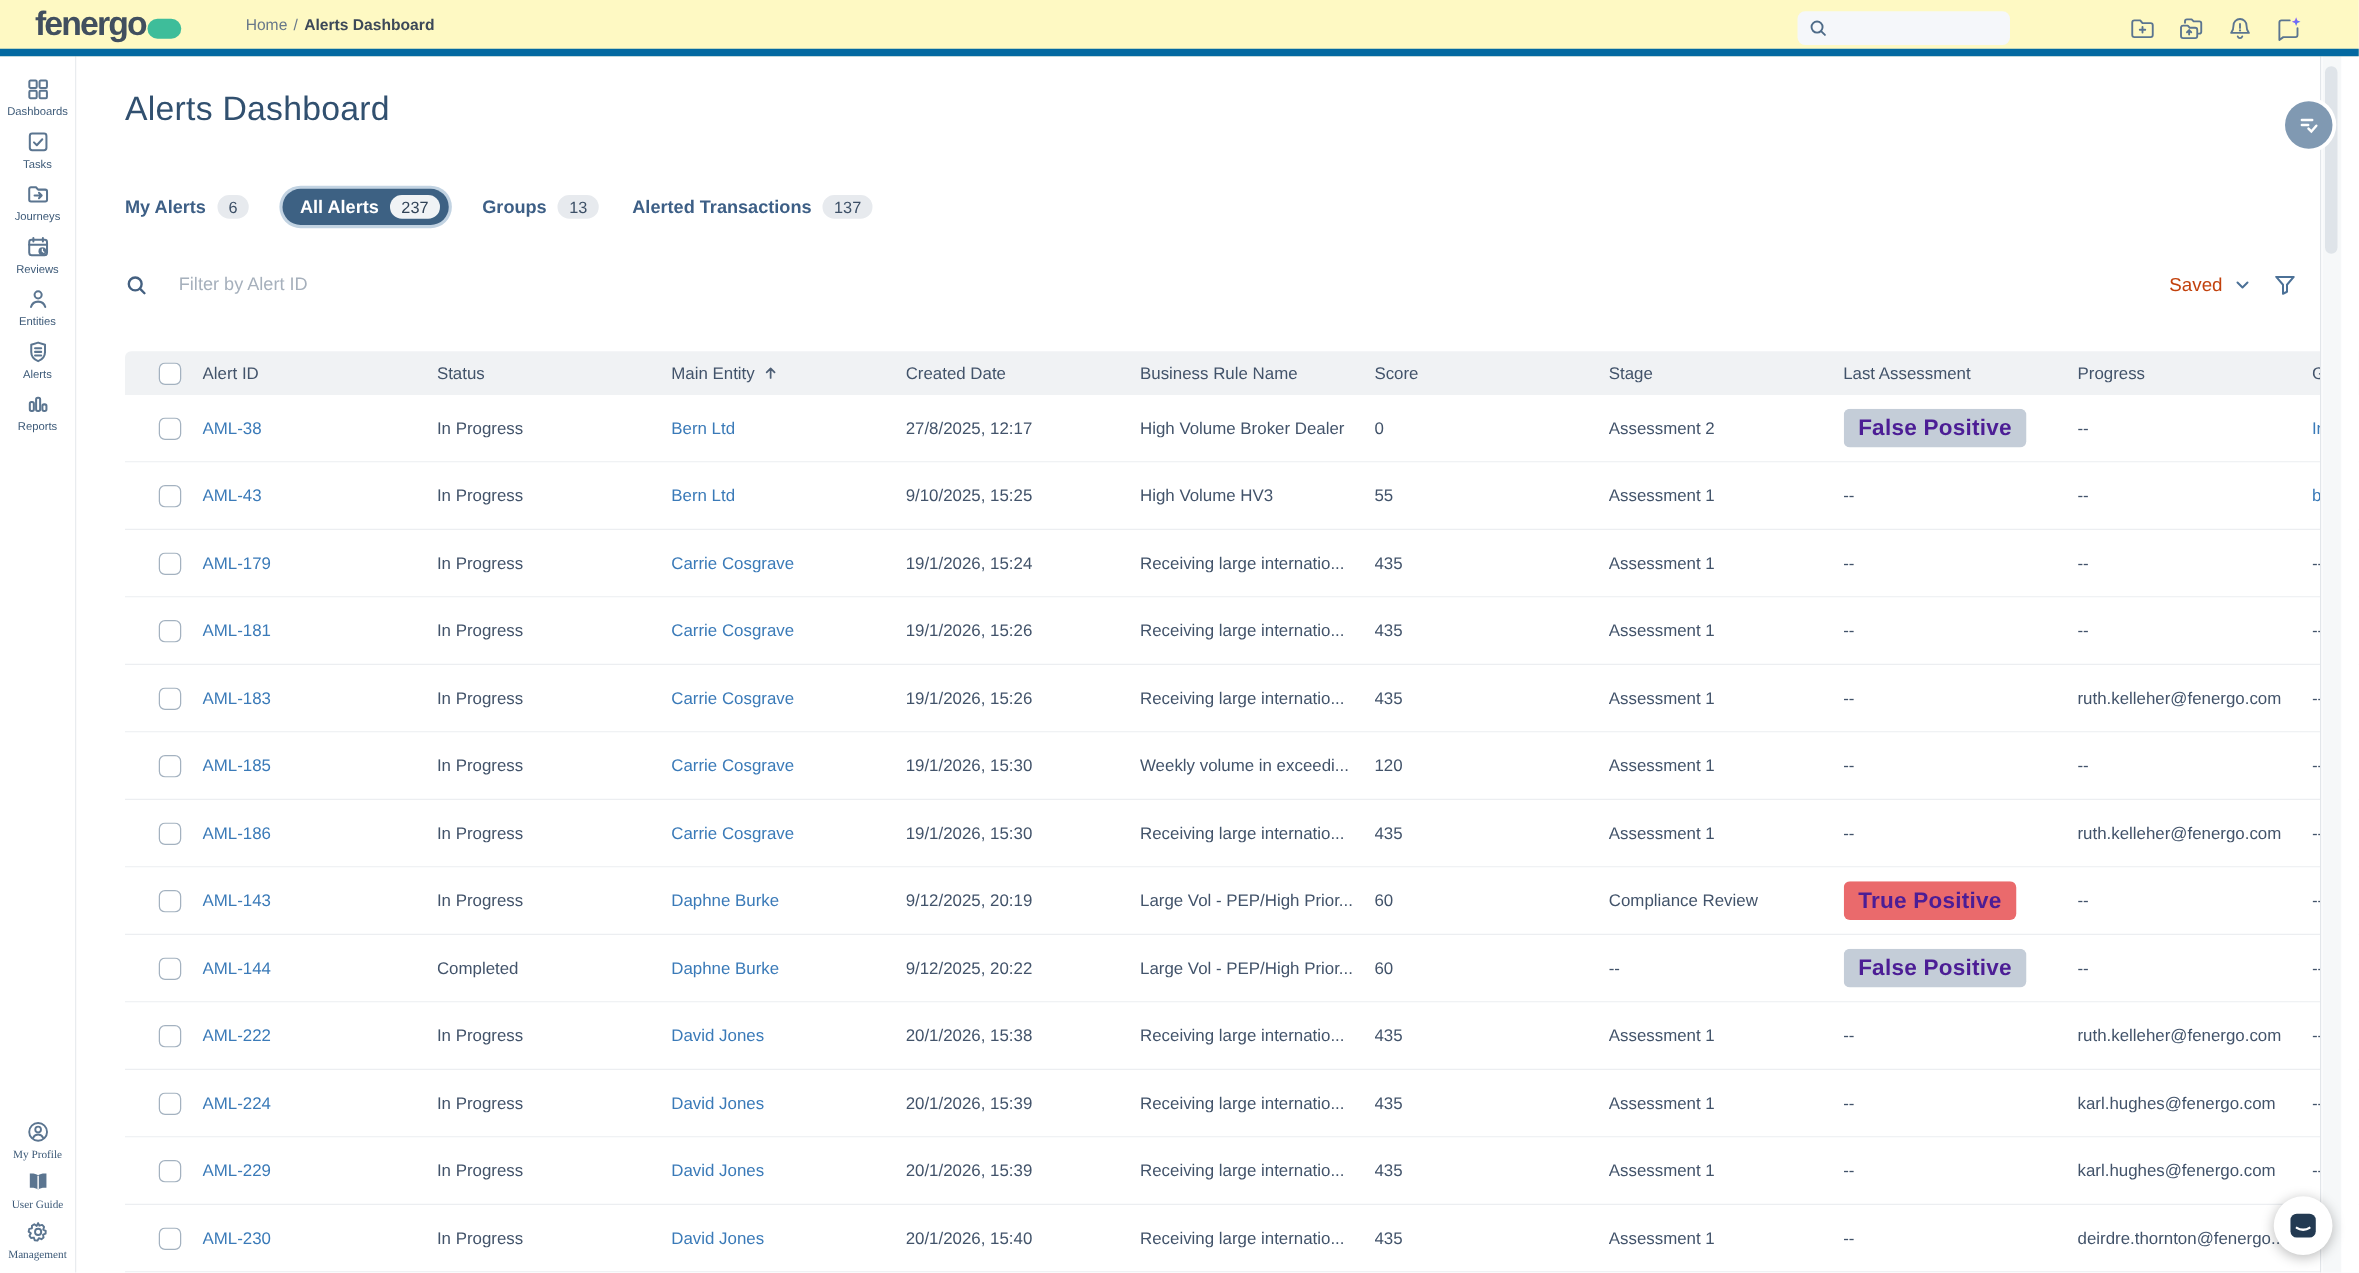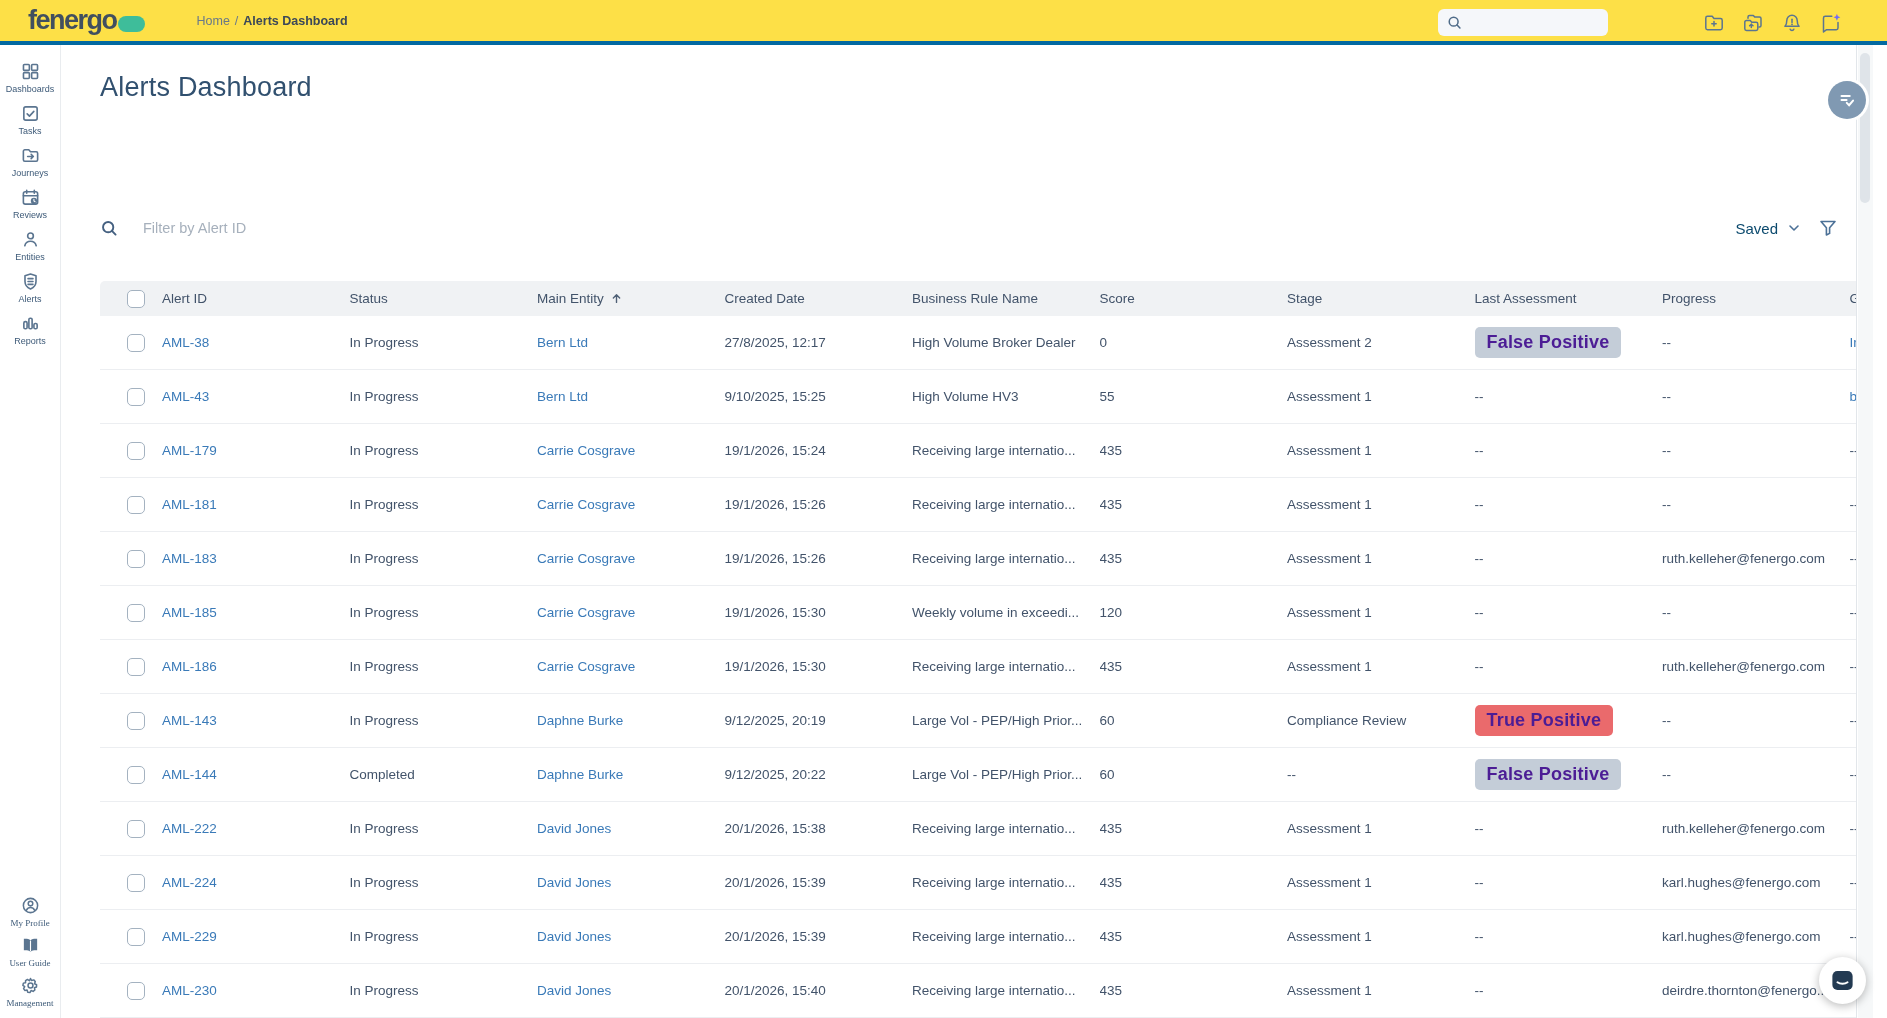--- a/index.html
+++ b/index.html
@@ -1,21 +1,21 @@
 <!DOCTYPE html>
 <html><head>
 <meta charset="utf-8">
 <style>
   * { box-sizing: border-box; margin: 0; padding: 0; }
   html,body { width:1887px; height:1018px; overflow:hidden; background:#fff;
     font-family:"Liberation Sans", sans-serif; color:#42536a; }
 
   
-  .topbar { position:absolute; top:0; left:0; width:1887px; height:45px; background:#fde047;
-    border-bottom:4px solid #0369a1; display:flex; align-items:center; z-index:30; }
+  .topbar { position:absolute; top:0; left:0; width:1887px; height:45px; background:#fef9c3;
+    border-bottom:6px solid #0369a1; display:flex; align-items:center; z-index:30; }
   .logo { display:flex; align-items:center; margin-left:28px; cursor:pointer; }
   .logo-text { font-size:27px; font-weight:bold; letter-spacing:-1.5px; color:#414f5f; }
   .logo-pill { width:27px; height:16px; border-radius:9px; background:#3ebd9a; margin-left:1px; margin-top:6px; }
   .breadcrumb { margin-left:52px; font-size:12.5px; color:#68788a; display:flex; gap:5px; align-items:center; }
   .breadcrumb .current { color:#3c4858; font-weight:bold; }
   .top-search { position:absolute; left:1438px; top:9px; width:170px; height:27px; background:#f5f7fa;
     border-radius:6px; display:flex; align-items:center; padding-left:8px; }
   .top-search input { border:none; outline:none; background:transparent; width:130px; font-size:13px; color:#42536a; }
   .top-search svg { width:17px; height:17px; }
   .header-actions { position:absolute; left:1703px; top:0; height:45px; display:flex; align-items:center; gap:17px; }
@@ -45,21 +45,21 @@
   .tab.active { background:#3d6183; color:#fff; border-radius:16px; padding:5px 7px 5px 14px;
     box-shadow:0 0 0 2.5px #c2d3e2; }
   .tab.active .tab-count { background:#f0f3f5; color:#2f4256; }
 
   .filter-row { position:absolute; left:42px; right:0; top:165px; height:36px; }
   .filter-search { display:flex; align-items:center; gap:24px; height:36px; }
   .filter-search svg { width:19px; height:19px; }
   .filter-search input { border:none; outline:none; font-size:14.5px; color:#42536a; width:600px; background:transparent; }
   .filter-search input::placeholder { color:#a6b0bc; }
   .filter-controls { position:absolute; right:49px; top:0; height:36px; display:flex; align-items:center; gap:9px; }
-  .saved-label { font-size:15px; color:#0c4a6e; cursor:pointer; }
+  .saved-label { font-size:15px; color:#c2410c; cursor:pointer; }
   .chev { width:14px; height:14px; cursor:pointer; }
   .funnel { width:20px; height:20px; margin-left:8px; cursor:pointer; }
 
   
   .table { position:absolute; left:42px; top:236px; width:1945px; }
   .thead { display:grid; grid-template-columns:62px repeat(10, 187.5px); height:35px; align-items:center;
     background:#f0f2f4; border-radius:5px 5px 0 0; }
   .hcell { font-size:13px; font-weight:normal; color:#46566b; display:flex; align-items:center; gap:6px; cursor:pointer; }
   .sort-arrow { width:13px; height:13px; display:inline-flex; }
   .trow { display:grid; grid-template-columns:62px repeat(10, 187.5px); height:54px; align-items:center;
@@ -267,20 +267,38 @@
           </svg>
         </span>
         <span class="nav-label">Management</span>
       </div>
     </div>
 </div>
 
 <div class="main">
   <div class="page-title">Alerts Dashboard</div>
 
+  <div class="tabs">
+      <div class="tab">
+        <span class="tab-label">My Alerts</span>
+        <span class="tab-count">6</span>
+      </div>
+      <div class="tab active">
+        <span class="tab-label">All Alerts</span>
+        <span class="tab-count">237</span>
+      </div>
+      <div class="tab">
+        <span class="tab-label">Groups</span>
+        <span class="tab-count">13</span>
+      </div>
+      <div class="tab">
+        <span class="tab-label">Alerted Transactions</span>
+        <span class="tab-count">137</span>
+      </div>
+    </div>
 
   <div class="filter-row">
     <div class="filter-search">
       <svg viewBox="0 0 20 20">
           <g fill="none" stroke="#446080" stroke-width="2" stroke-linecap="round">
             <circle cx="8.6" cy="8.6" r="5.4"></circle>
             <path d="M12.8 12.8l3.6 3.6"></path>
           </g>
         </svg>
       <input placeholder="Filter by Alert ID" style="">

